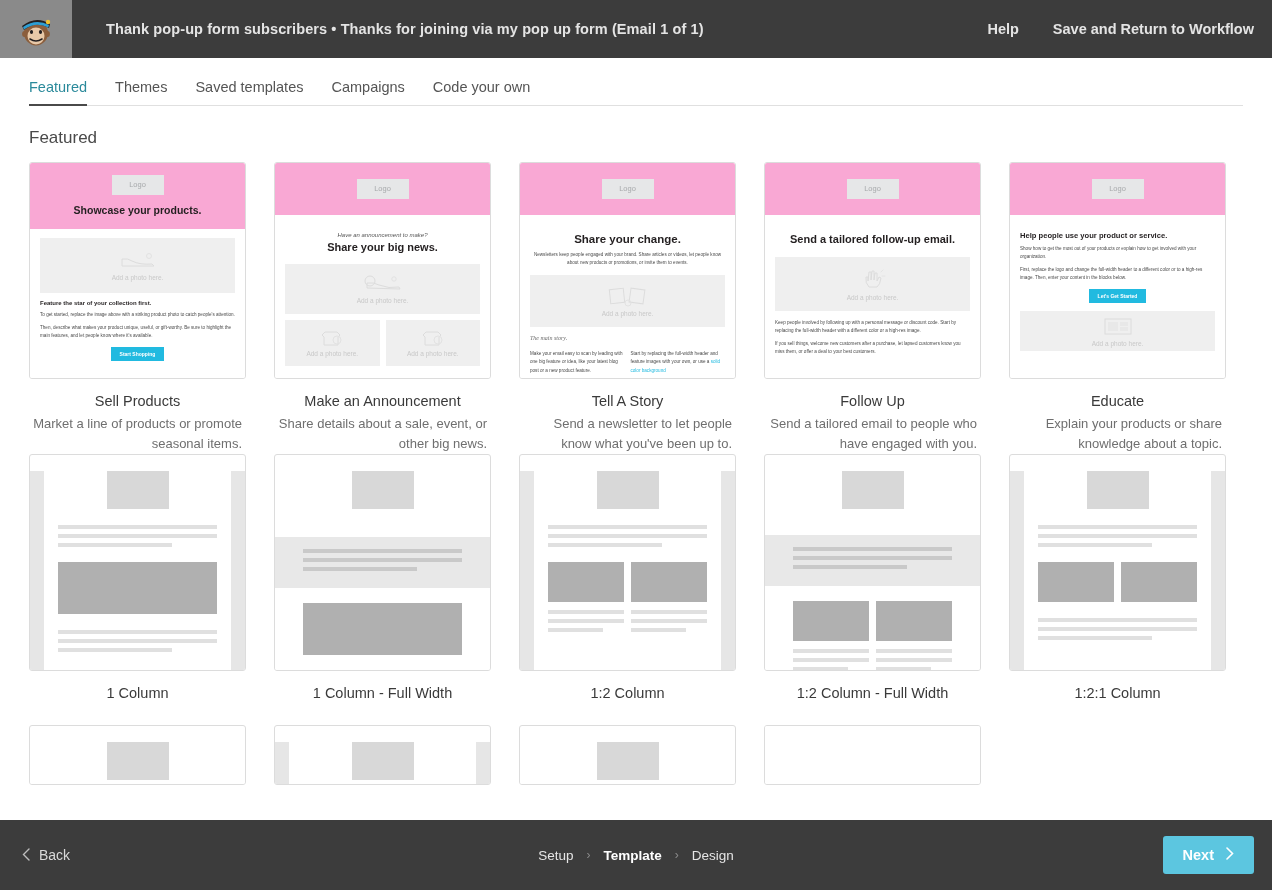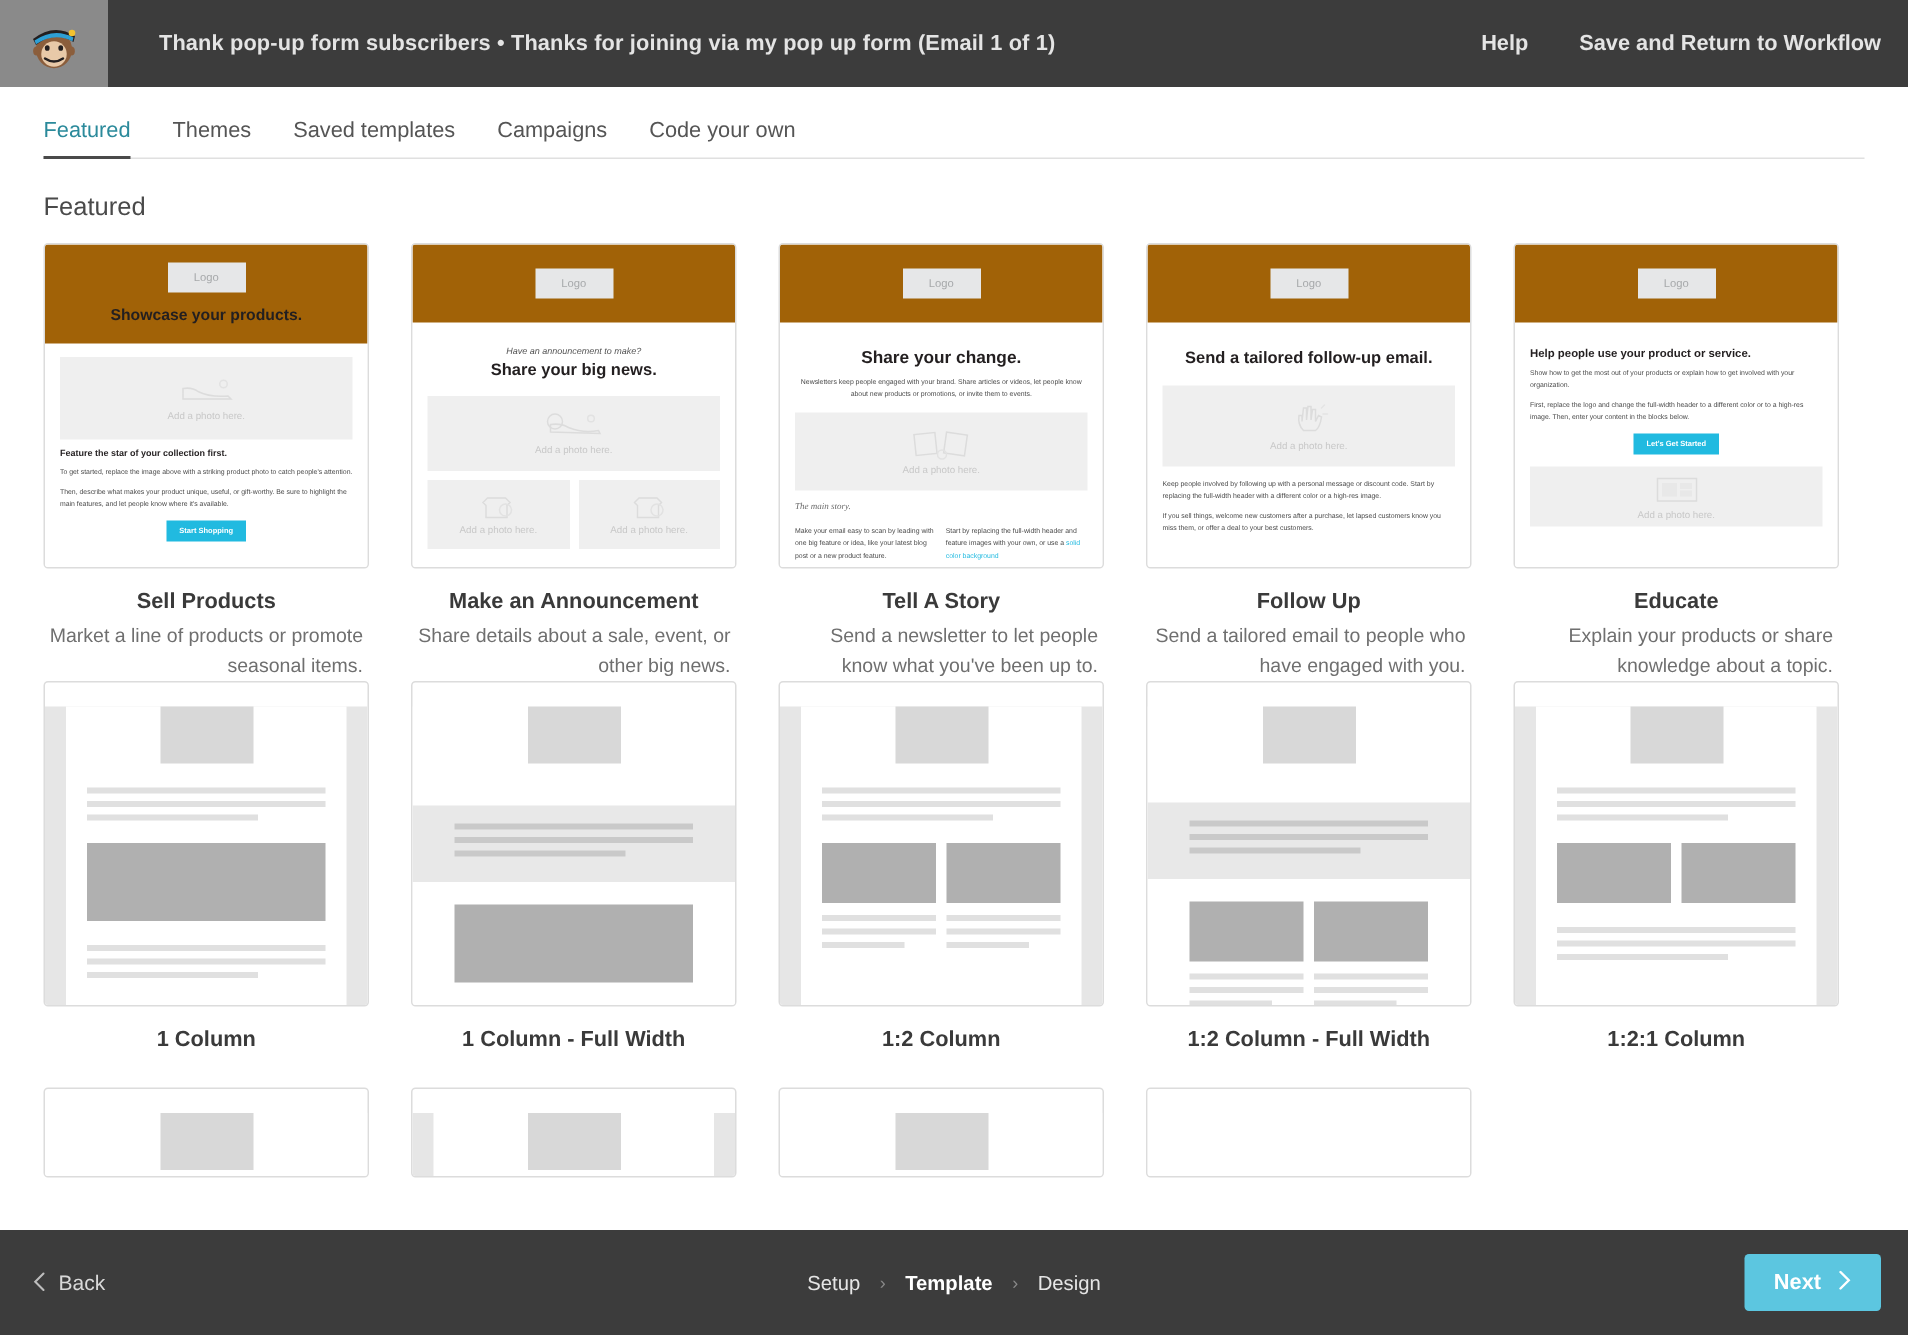--- a/index.html
+++ b/index.html
@@ -114,35 +114,34 @@
     background: #ffffff;
     overflow: hidden;
     cursor: pointer;
     position: relative;
   }
   .card-title {
     text-align: center;
     font-size: 14.5px;
     color: #3a3a3a;
     margin-top: 14px;
-    font-weight: bold;
   }
   .card-desc {
     text-align: right;
     font-size: 13px;
     color: #6f6f6f;
     line-height: 1.55;
     margin-top: 5px;
     padding: 0 4px;
   }
 
   
   .em { width: 100%; height: 100%; background: #fff; font-family: "Liberation Sans", sans-serif; }
   .em-head {
-    background: #a16207;
+    background: #f9a8d4;
     padding: 10px 0 12px 0;
     text-align: center;
   }
   .em-head.tall { padding: 14px 0 16px 0; }
   .em-logo {
     width: 52px; height: 20px;
     background: #e6e7e8;
     margin: 2px auto 0 auto;
     color: #a7a9ab;
     font-size: 7.5px;

